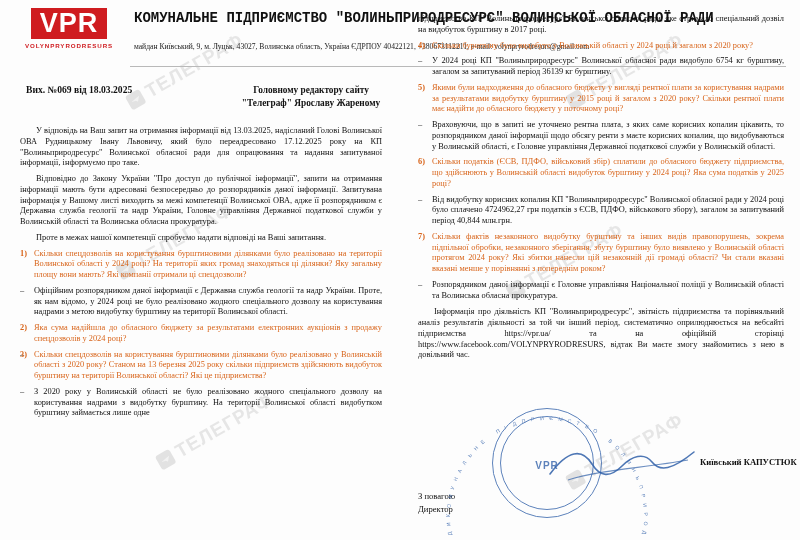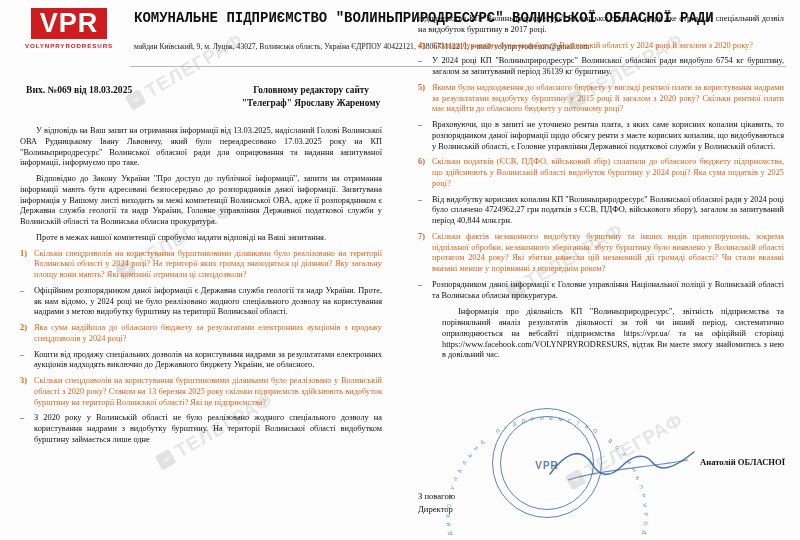--- a/index.html
+++ b/index.html
@@ -271,53 +271,53 @@
       <div class="org-name">КОМУНАЛЬНЕ ПІДПРИЄМСТВО "ВОЛИНЬПРИРОДРЕСУРС" ВОЛИНСЬКОЇ ОБЛАСНОЇ РАДИ</div>
       <div class="org-addr">майдан Київський, 9, м. Луцьк, 43027, Волинська область, Україна ЄДРПОУ 40422121, +380673112211, e-mail: volynpryrodresurs@gmail.com</div>
     </div>
   </div>
   <div class="hr-red"></div>
 
   <div class="outgoing">Вих. №069 від 18.03.2025</div>
   <div class="addressee">Головному редактору сайту "Телеграф" Ярославу Жареному</div>
 
   <div class="col left">
-    <p>У відповідь на Ваш запит на отримання інформації від 13.03.2025, надісланий Голові Волинської ОВА Рудницькому Івану Львовичу, який було переадресовано 17.03.2025 року на КП "Волиньприродресурс" Волинської обласної ради для опрацювання та надання запитуваної інформації, інформуємо про таке.</p>
+    <p>У відповідь на Ваш запит на отримання інформації від 13.03.2025, надісланий Голові Волинської ОВА Рудницькому Івану Львовичу, який було переадресовано 17.12.2025 року на КП "Волиньприродресурс" Волинської обласної ради для опрацювання та надання запитуваної інформації, інформуємо про таке.</p>
     <p>Відповідно до Закону України "Про доступ до публічної інформації", запити на отримання інформації мають бути адресовані безпосередньо до розпорядників даної інформації. Запитувана інформація у Вашому листі виходить за межі компетенції Волинської ОВА, адже її розпорядником є Державна служба геології та надр України, Головне управління Державної податкової служби у Волинській області та Волинська обласна прокуратура.</p>
     <p>Проте в межах нашої компетенції спробуємо надати відповіді на Ваші запитання.</p>
     <ul class="items" id="left-items">
         <li><span class="mk num-orange">1)</span><span class="hl-orange">Скільки спецдозволів на користування бурштиновими ділянками було реалізовано на території Волинської області у 2024 році? На території яких громад знаходяться ці ділянки? Яку загальну площу вони мають? Які компанії отримали ці спецдозволи?</span></li>
         <li><span class="mk">–</span><span>Офіційним розпорядником даної інформації є Державна служба геології та надр України. Проте, як нам відомо, у 2024 році не було реалізовано жодного спеціального дозволу на користування надрами з метою видобутку бурштину на території Волинської області.</span></li>
         <li><span class="mk num-orange">2)</span><span class="hl-orange">Яка сума надійшла до обласного бюджету за результатами електронних аукціонів з продажу спецдозволів у 2024 році?</span></li>
-        <li><span class="mk">–</span><span>Кошти від продажу спеціальних дозволів на користування надрами за результатами електронних аукціонів надходять виключно до Державного бюджету України, не обласного.</span></li>
+        <li><span class="mk">–</span></li>
         <li><span class="mk num-orange">3)</span><span class="hl-orange">Скільки спецдозволів на користування бурштиновими ділянками було реалізовано у Волинській області з 2020 року? Станом на 13 березня 2025 року скільки підприємств здійснюють видобуток бурштину на території Волинської області? Які це підприємства?</span></li>
         <li><span class="mk">–</span><span>З 2020 року у Волинській області не було реалізовано жодного спеціального дозволу на користування надрами з видобутку бурштину. На території Волинської області видобутком бурштину займається лише одне</span></li>
       </ul>
   </div>
 
   <div class="col right">
     <p class="noind">підприємство КП "Волиньприродресурс" Волинської обласної ради, яке отримало спеціальний дозвіл на видобуток бурштину в 2017 році.</p>
     <ul class="items" id="right-items">
         <li><span class="mk num-orange">4)</span><span class="hl-orange">Скільки бурштину було видобуто у Волинській області у 2024 році й загалом з 2020 року?</span></li>
         <li><span class="mk">–</span><span>У 2024 році КП "Волиньприродресурс" Волинської обласної ради видобуло 6754 кг бурштину, загалом за запитуваний період 36139 кг бурштину.</span></li>
         <li><span class="mk num-orange">5)</span><span class="hl-orange">Якими були надходження до обласного бюджету у вигляді рентної плати за користування надрами за результатами видобутку бурштину у 2015 році й загалом з 2020 року? Скільки рентної плати має надійти до обласного бюджету у поточному році?</span></li>
         <li><span class="mk">–</span><span>Враховуючи, що в запиті не уточнено рентна плата, з яких саме корисних копалин цікавить, то розпорядником даної інформації щодо обсягу ренти з маєте корисних копалин, що видобуваються у Волинській області, є Головне управління Державної податкової служби у Волинській області.</span></li>
         <li><span class="mk num-orange">6)</span><span class="hl-orange">Скільки податків (ЄСВ, ПДФО, військовий збір) сплатили до обласного бюджету підприємства, що здійснюють у Волинській області видобуток бурштину у 2024 році? Яка сума податків у 2025 році?</span></li>
         <li><span class="mk">–</span><span>Від видобутку корисних копалин КП "Волиньприродресурс" Волинської обласної ради у 2024 році було сплачено 4724962,27 грн податків з ЄСВ, ПДФО, військового збору), загалом за запитуваний період 40,844 млн.грн.</span></li>
         <li><span class="mk num-orange">7)</span><span class="hl-orange">Скільки фактів незаконного видобутку бурштину та інших видів правопорушень, зокрема підпільної обробки, незаконного зберігання, збуту бурштину було виявлено у Волинській області протягом 2024 року? Які збитки нанесли цій незаконній дії громаді області? Чи стали вказані вказані менше у порівнянні з попереднім роком?</span></li>
         <li><span class="mk">–</span><span>Розпорядником даної інформації є Головне управління Національної поліції у Волинській області та Волинська обласна прокуратура.</span></li>
       </ul>
-    <p style="margin-top:6px;margin-left:24px;">Інформація про діяльність КП "Волиньприродресурс", звітність підприємства та порівняльний аналіз результатів діяльності за той чи інший період, систематично оприлюднюється на вебсайті підприємства https://vpr.ua/ та на офіційній сторінці https://www.facebook.com/VOLYNPRYRODRESURS, відтак Ви маєте змогу знайомитись з нею в довільний час.</p>
+    <p style="margin-top:6px;">Інформація про діяльність КП "Волиньприродресурс", звітність підприємства та порівняльний аналіз результатів діяльності за той чи інший період, систематично оприлюднюється на вебсайті підприємства https://vpr.ua/ та на офіційній сторінці https://www.facebook.com/VOLYNPRYRODRESURS, відтак Ви маєте змогу знайомитись з нею в довільний час.</p>
   </div>
 
   <div class="sign">
     <span class="role">З повагою</span>
     <span class="role">Директор</span>
   </div>
-  <div class="sign-name">Анатолій ОБЛАСНОЇ</div>
+  <div class="sign-name">Київський КАПУСТЮК</div>
 
   <div class="seal">
     <div class="seal-text" id="seal-ring">
         <span style="transform: rotate(-90deg) translateY(-48px); top: 54px;">К</span>
         <span style="transform: rotate(-84.6269deg) translateY(-48px); top: 54px;">О</span>
         <span style="transform: rotate(-79.2537deg) translateY(-48px); top: 54px;">М</span>
         <span style="transform: rotate(-73.8806deg) translateY(-48px); top: 54px;">У</span>
         <span style="transform: rotate(-68.5075deg) translateY(-48px); top: 54px;">Н</span>
         <span style="transform: rotate(-63.1343deg) translateY(-48px); top: 54px;">А</span>
         <span style="transform: rotate(-57.7612deg) translateY(-48px); top: 54px;">Л</span>

